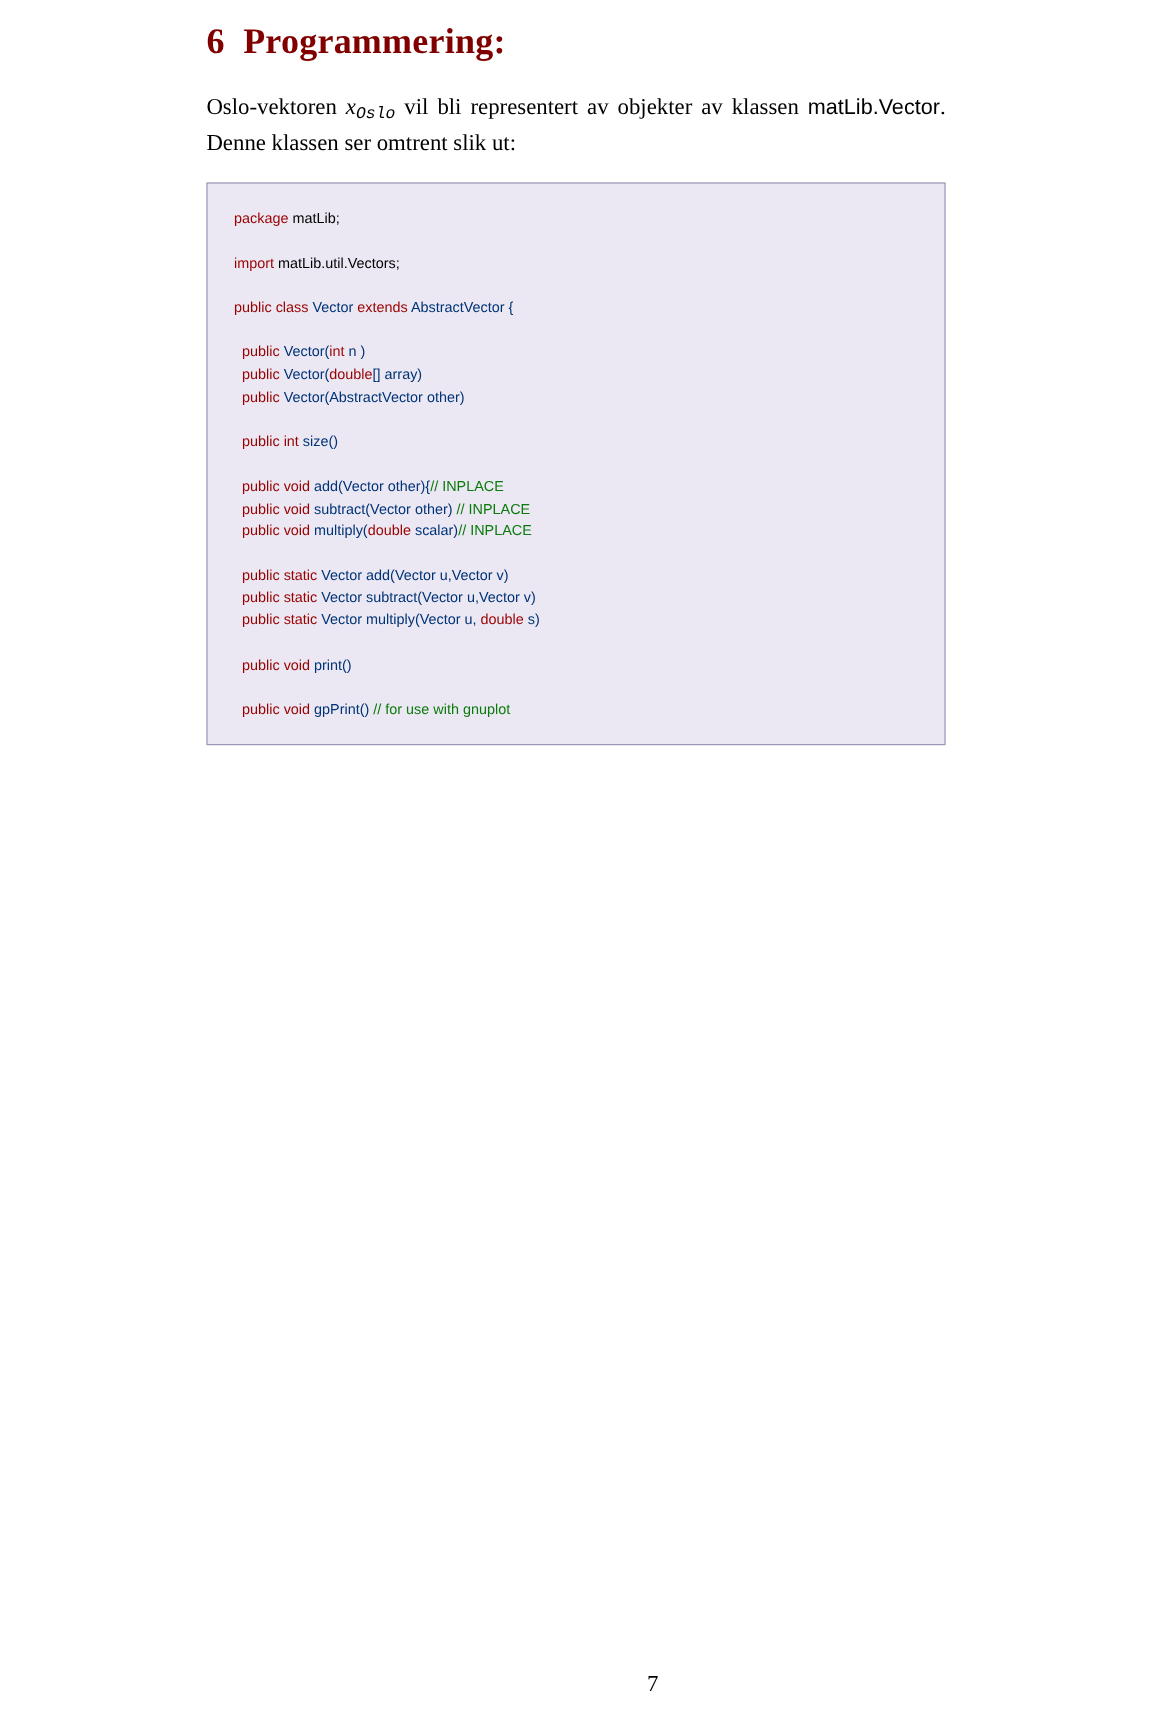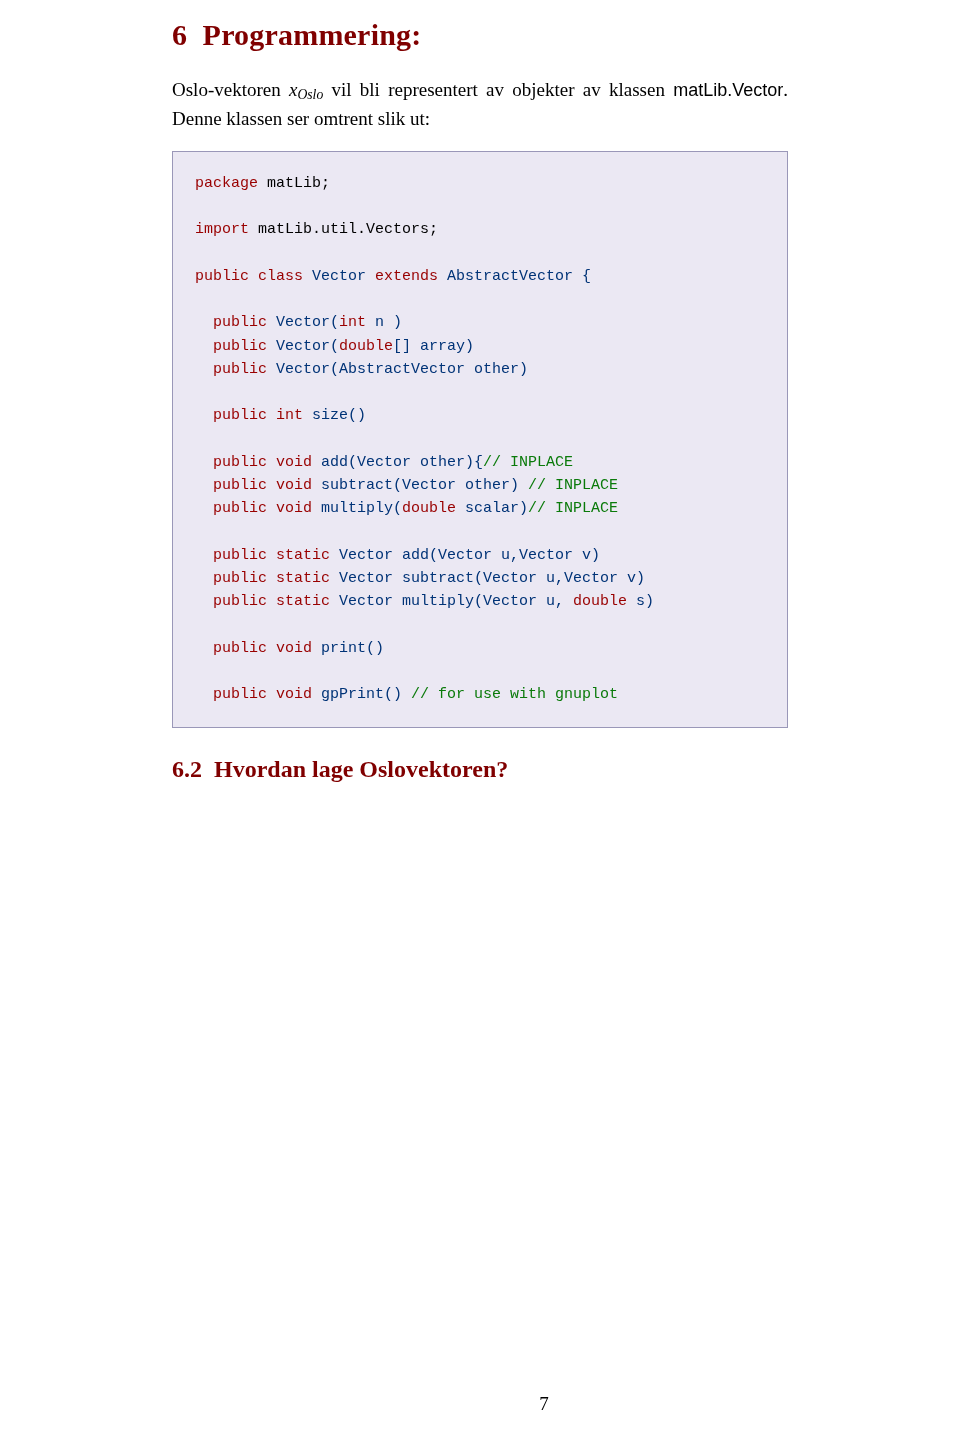--- a/index.html
+++ b/index.html
@@ -41,32 +41,32 @@
     font-size: 18px;
   }
   .mathvar {
     font-style: italic;
     font-family: Georgia, serif;
   }
   .mathsub {
     font-style: italic;
     font-size: 0.72em;
     vertical-align: -0.25em;
-    font-family: Liberation Serif, serif;
+    font-family: Liberation Mono, monospace;
   }
   .codebox {
     background: #ebe8f3;
     border: 1px solid #9a97b8;
     padding: 20px 22px;
     margin: 8px 0 20px 0;
   }
   .codebox pre {
     margin: 0;
-    font-family: Liberation Mono, monospace;
-    font-size: 15px;
+    font-family: Liberation Sans, sans-serif;
+    font-size: 12px;
     line-height: 1.55;
     white-space: pre;
     color: #000;
   }
   .kw  { color: #990000; }   
   .tp  { color: #003377; }   
   .cm  { color: #0a7a0a; }   
   .em-it { font-style: italic; }
   .page-num {
     position: absolute;
@@ -112,20 +112,17 @@
   <span class="kw">public static</span><span class="tp"> Vector add(Vector u,Vector v)</span>
   <span class="kw">public static</span><span class="tp"> Vector subtract(Vector u,Vector v)</span>
   <span class="kw">public static</span><span class="tp"> Vector multiply(Vector u, </span><span class="kw">double</span><span class="tp"> s)</span>
 
   <span class="kw">public void</span><span class="tp"> print()</span>
 
   <span class="kw">public void</span><span class="tp"> gpPrint() </span><span class="cm">// for use with gnuplot</span></pre>
   </div>
 
 
-  <h3 class="subsec">
-    <span>6.2</span>&nbsp;&nbsp;<span>Hvordan lage Oslovektoren?</span>
-  </h3>
 
 
   <div class="page-num">7</div>
 
 </div>
 
 </body></html>

